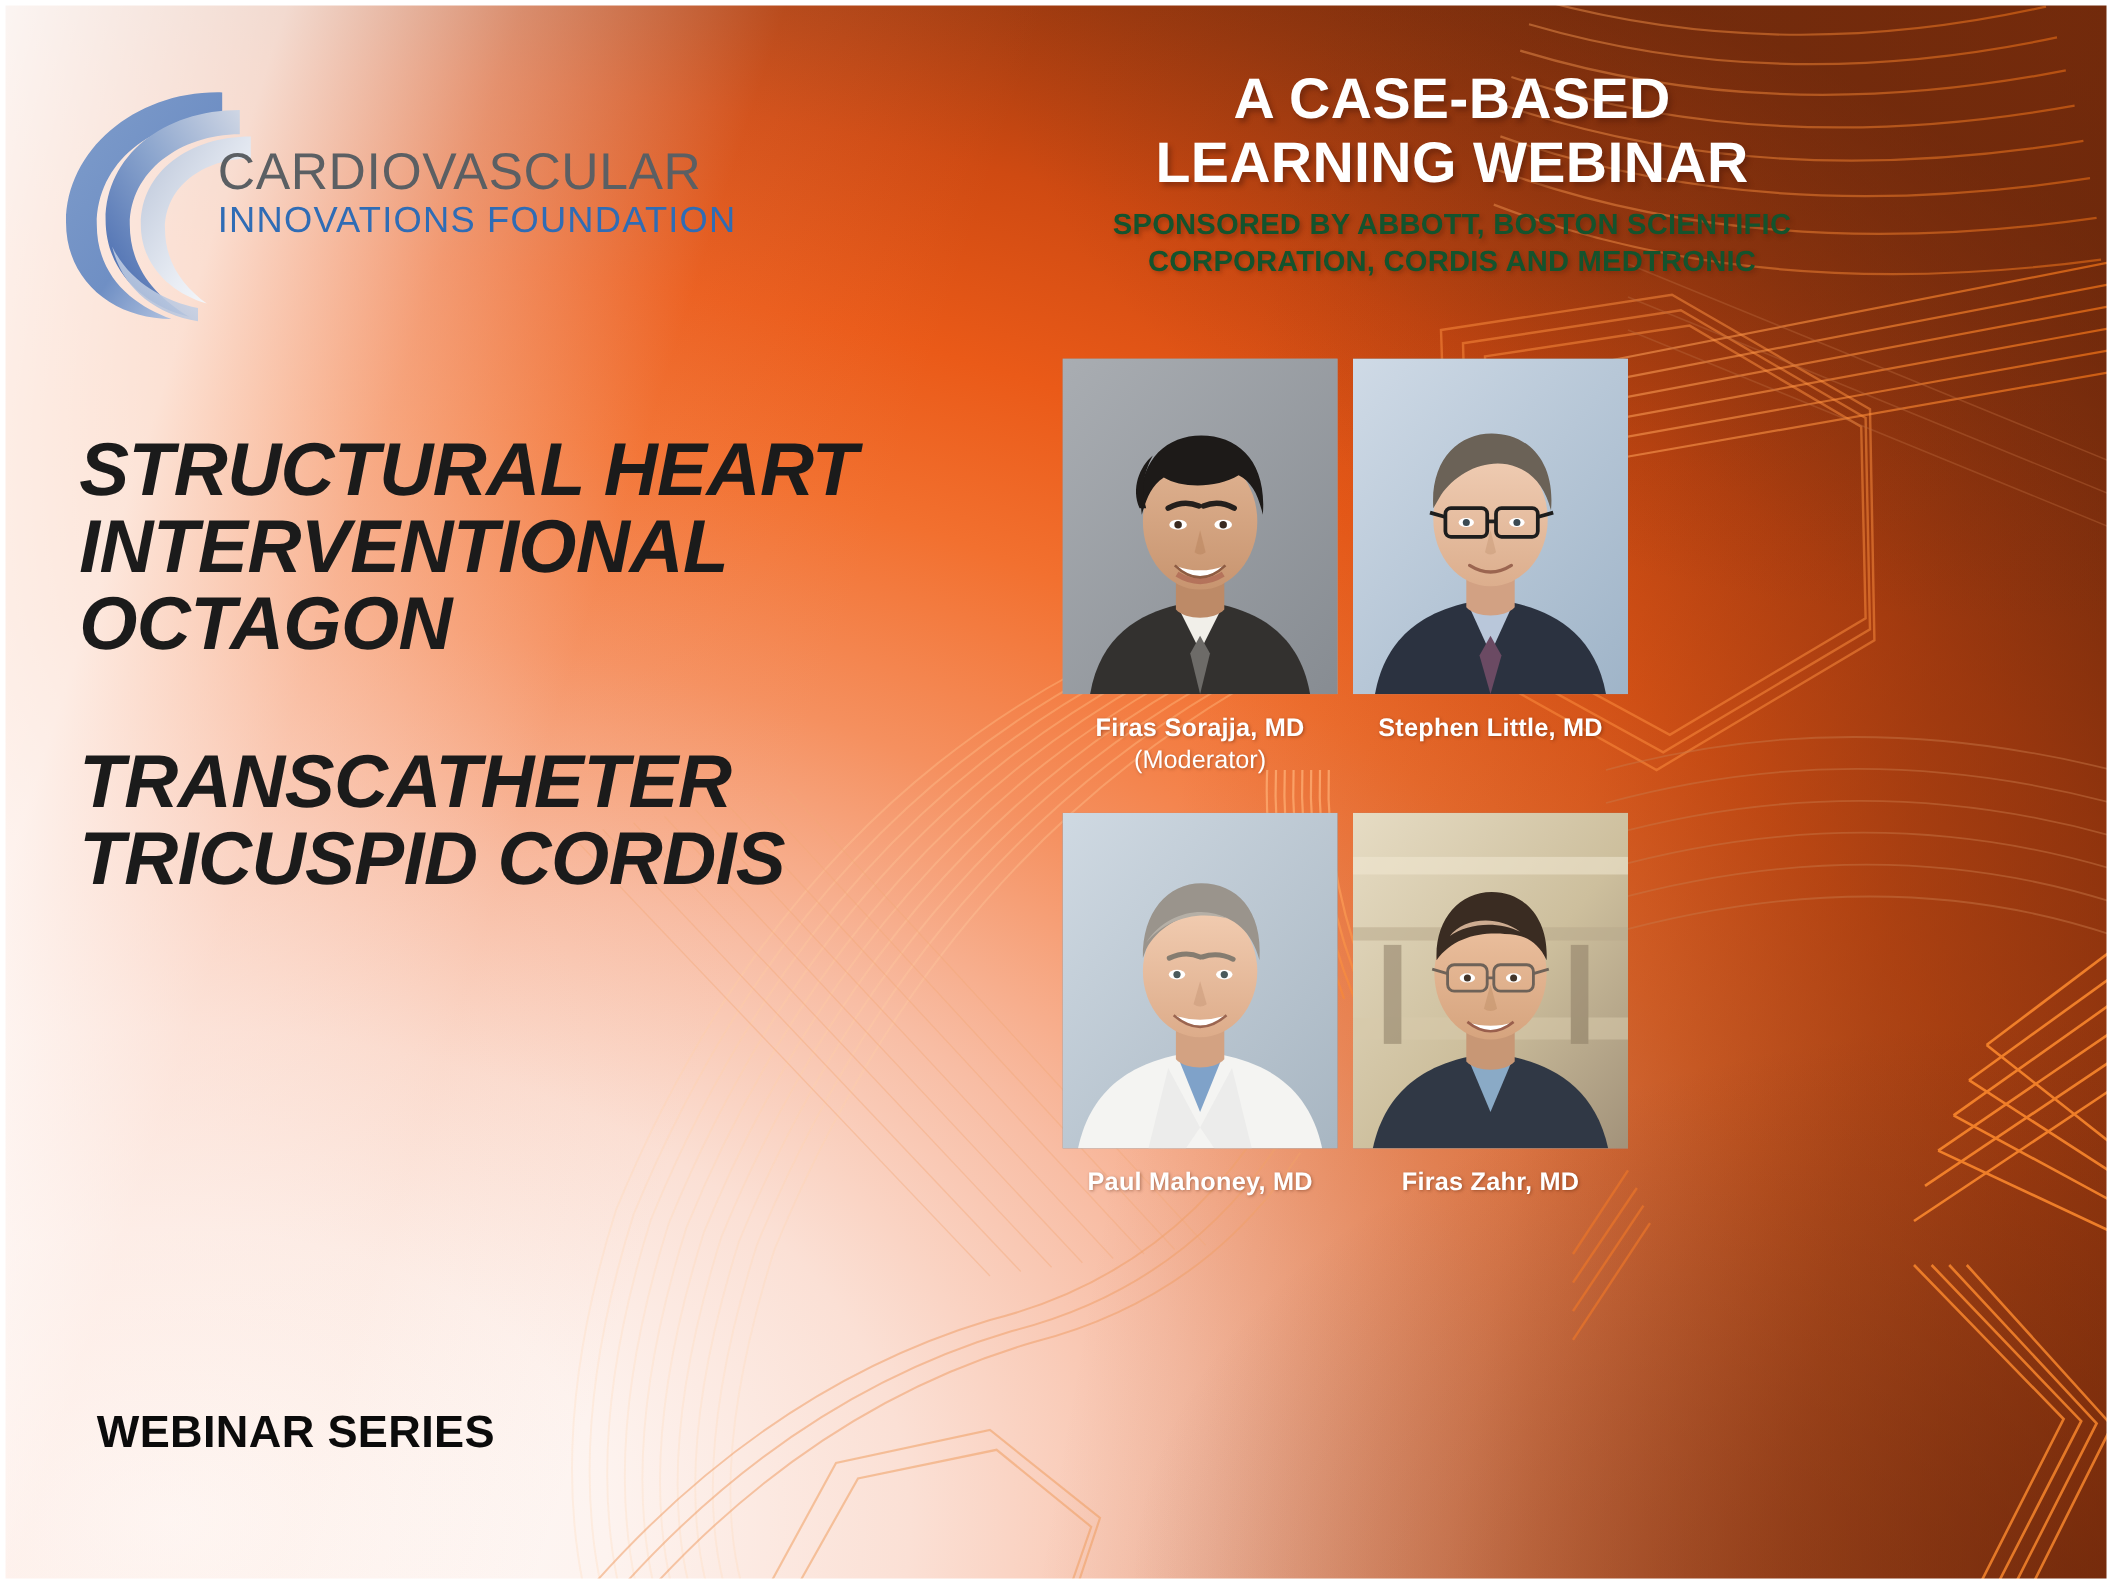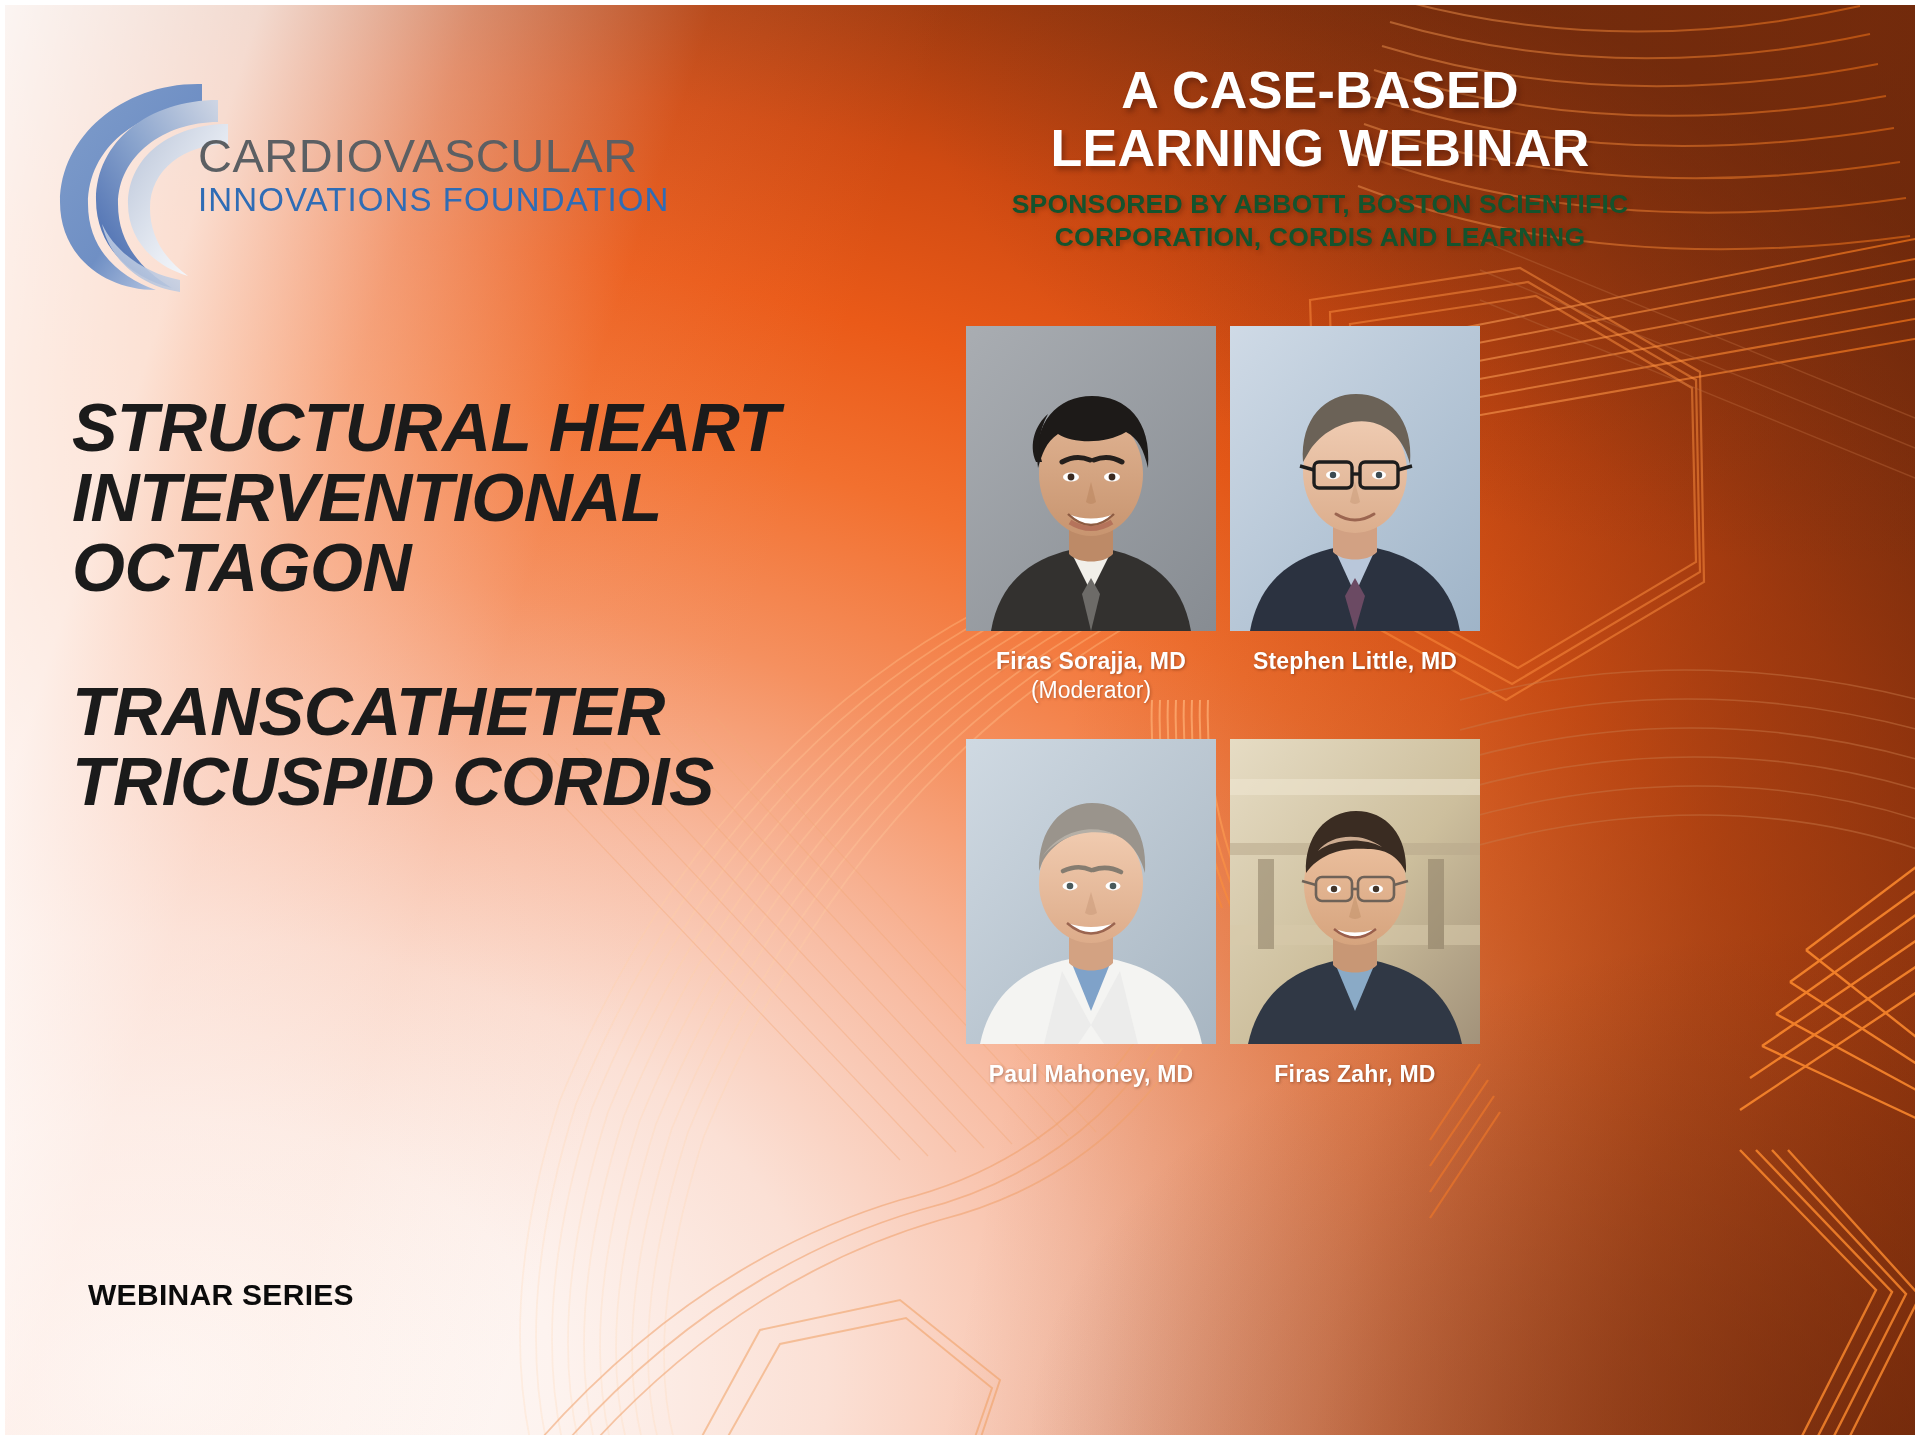--- a/index.html
+++ b/index.html
@@ -89,21 +89,21 @@
     margin-top:24px;color:#1b1b1b;font-weight:bold;font-size:45px;
     letter-spacing:0.2px;
   }
 
   
   .footer{position:absolute;left:88px;top:1264px;width:820px;}
   .f-line1{
     color:#7d7d7d;font-weight:bold;font-size:33px;letter-spacing:0.6px;
   }
   .f-line2{
-    margin-top:14px;color:#0b0b0b;font-weight:bold;font-size:30px;
+    margin-top:14px;color:#0b0b0b;font-weight:bold;font-size:41px;
     letter-spacing:0.3px;
   }
 
   
   .speakers{position:absolute;left:958px;top:326px;width:900px;height:1060px;}
   .sp{position:absolute;width:250px;}
   .sp-a{left:8px;top:0;}
   .sp-b{left:272px;top:0;}
   .sp-c{left:8px;top:413px;}
   .sp-d{left:272px;top:413px;}
@@ -313,21 +313,21 @@
     </div>
   </div>
 
   <div class="header">
     <div class="header-title">
       <div>A CASE-BASED</div>
       <div>LEARNING WEBINAR</div>
     </div>
     <div class="header-sub">
       <div>SPONSORED BY ABBOTT, BOSTON SCIENTIFIC</div>
-      <div>CORPORATION, CORDIS AND LEARNING</div>
+      <div>CORPORATION, CORDIS AND MEDTRONIC</div>
     </div>
   </div>
 
   <div class="headline">
     <div class="h-big">
       <span class="ln">STRUCTURAL HEART</span>
       <span class="ln">INTERVENTIONAL</span>
       <span class="ln">OCTAGON</span>
     </div>
     <div class="h-gap"></div>

